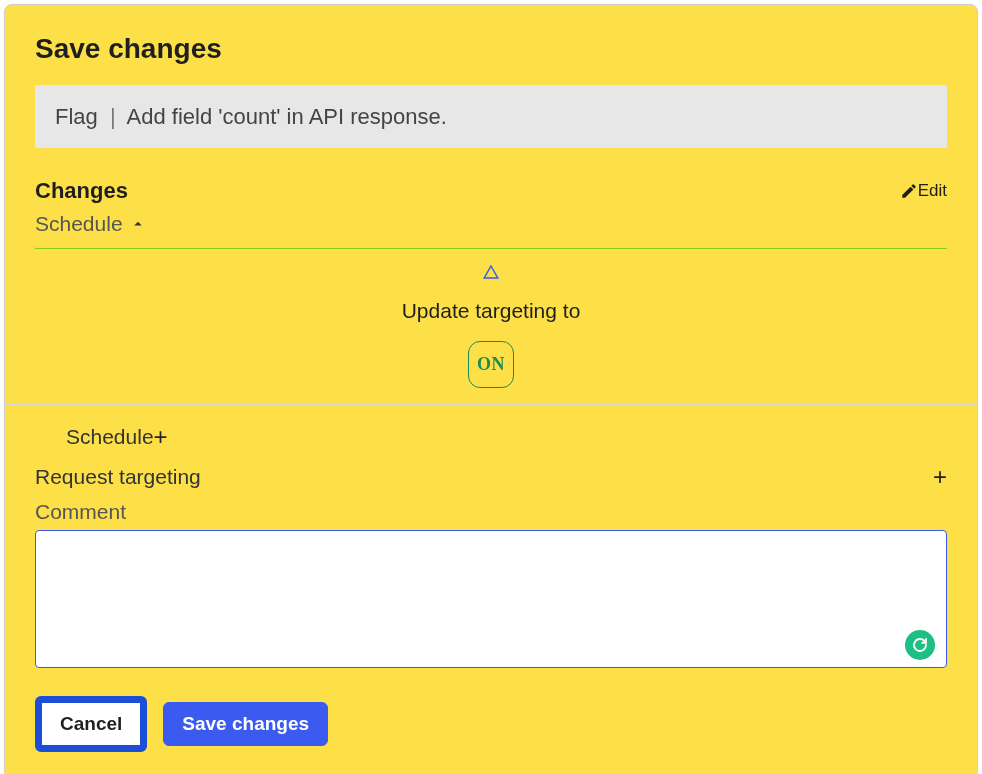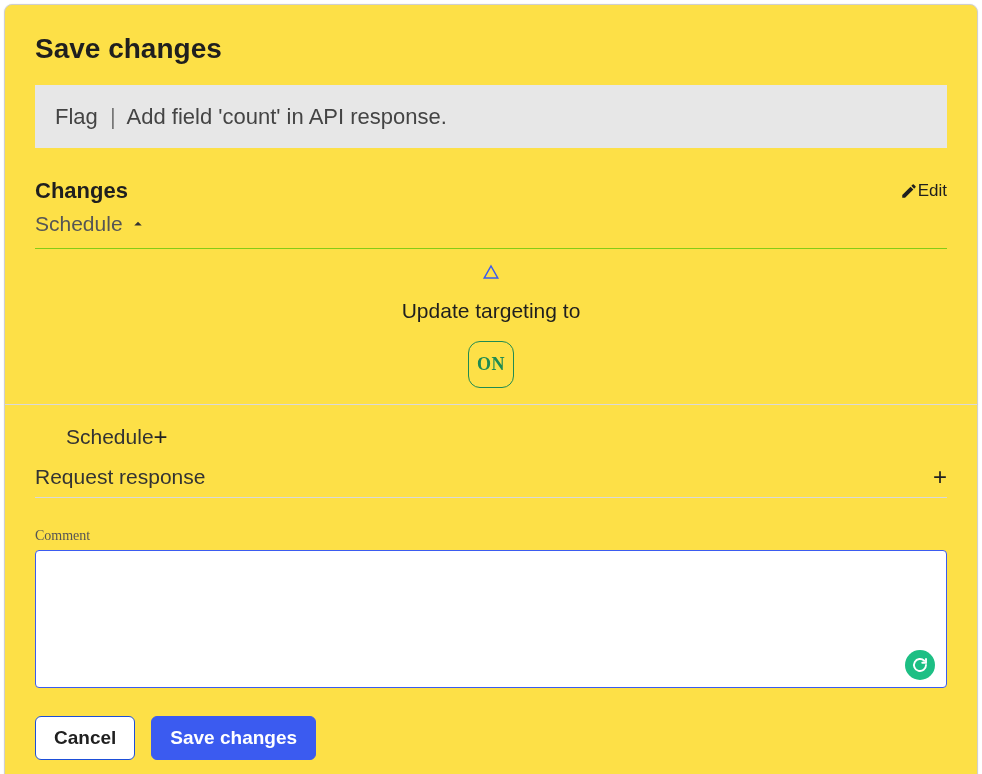--- a/index.html
+++ b/index.html
@@ -124,25 +124,24 @@
       margin-left: 31px;
     }
     .plus {
       font-size: 24px;
       line-height: 1;
       font-weight: 400;
       cursor: pointer;
       color: #222;
     }
     .comment-label {
-      font-size: 14px;
+      font-size: 21px;
       color: #555;
-      margin-top: 30px;
+      margin-top: 2px;
       margin-bottom: 6px;
-      font-family: Liberation Serif, serif;
     }
     .comment-box {
       position: relative;
       width: 100%;
     }
     .comment-input {
       width: 100%;
       height: 138px;
       border: 1.5px solid #3b5bf0;
       border-radius: 4px;
@@ -173,21 +172,21 @@
     }
     .btn {
       font-size: 19px;
       font-weight: 700;
       padding: 10px 18px;
       border-radius: 6px;
       cursor: pointer;
     }
     .btn-secondary {
       background: #fff;
-      border: 1px solid #1d4ed8;
+      border: 7px solid #1d4ed8;
       color: #1f1f1f;
     }
     .btn-primary {
       background: #3b5bf0;
       border: 1px solid #3b5bf0;
       color: #fff;
     }
   </style>
 </head>
 <body>
@@ -232,21 +231,21 @@
   <div class="divider-full"></div>
 
   <div class="schedule-row" style="margin-top:12px;">
     <span class="schedule-left">
       <span>Schedule</span>
       <span class="plus">+</span>
     </span>
   </div>
 
   <div class="approval-row">
-    <span>Request response</span>
+    <span>Request targeting</span>
     <span class="plus">+</span>
   </div>
 
   <div class="divider-inner"></div>
 
   <div class="comment-label">Comment</div>
   <div class="comment-box">
     <textarea class="comment-input" value="" style=""></textarea>
     <div class="grammarly">
       <svg width="18" height="18" viewBox="0 0 24 24" fill="none" stroke="#ffffff" stroke-width="2.5" stroke-linecap="round">

